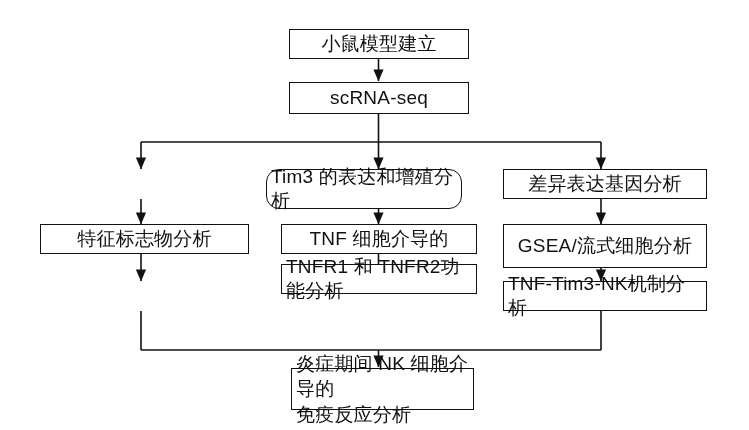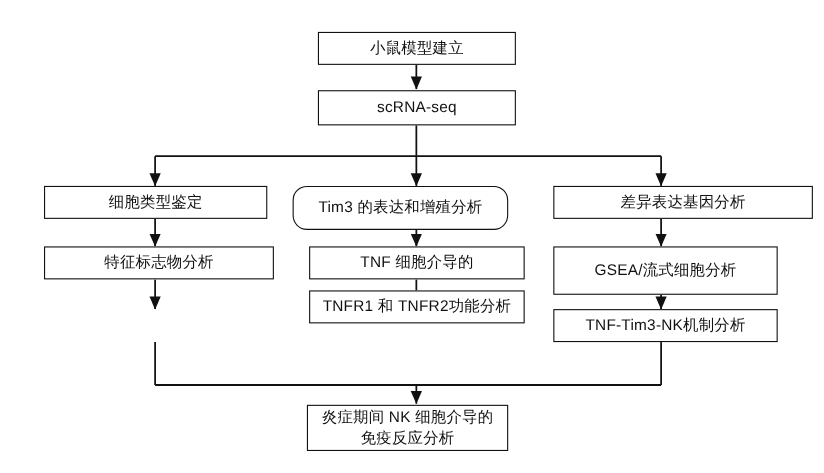--- a/index.html
+++ b/index.html
@@ -23,22 +23,21 @@
   }
   .node {
     position: absolute;
     box-sizing: border-box;
     border: 1.6px solid #111111;
     background: #ffffff;
     color: #111111;
     display: flex;
     align-items: center;
     justify-content: center;
-    text-align: center;
-    font-size: 14px;
+    font-size: 19px;
     line-height: 1.25;
     letter-spacing: 0.2px;
     padding: 2px 4px;
     white-space: pre-line;
     z-index: 2;
   }
   .node.two-line {
     line-height: 1.35;
   }
   svg.edges {
@@ -85,33 +84,32 @@
       <line x1="601" y1="311" x2="601" y2="350"></line>
       <line x1="141" y1="350" x2="601" y2="350"></line>
       <line x1="378.5" y1="350" x2="378.5" y2="367" marker-end="url(#arrowhead)"></line>
     </g>
   </svg>
 
   <div class="node" style="left:289px; top:29px; width:180px; height:30px;">小鼠模型建立</div>
 
   <div class="node" style="left:289px; top:82px; width:180px; height:32px;">scRNA-seq</div>
 
-  <div class="node" style="left:40px; top:169px; width:203px; height:30px;">细胞类型鉴定</div>
 
   <div class="node" style="left:40px; top:224px; width:209px; height:30px;">特征标志物分析</div>
 
 
   <div class="node" style="left:266px; top:169px; width:196px; height:40px;border-radius:13px;">Tim3 的表达和增殖分析</div>
 
   <div class="node" style="left:281px; top:224px; width:196px; height:30px;">TNF 细胞介导的</div>
 
   <div class="node" style="left:281px; top:264px; width:196px; height:30px;">TNFR1 和 TNFR2功能分析</div>
 
-  <div class="node" style="left:503px; top:169px; width:236px; height:30px;">差异表达基因分析</div>
+  <div class="node" style="left:503px; top:169px; width:204px; height:30px;">差异表达基因分析</div>
 
   <div class="node" style="left:503px; top:224px; width:204px; height:44px;">GSEA/流式细胞分析</div>
 
   <div class="node" style="left:503px; top:281px; width:204px; height:30px;">TNF-Tim3-NK机制分析</div>
 
-  <div class="node two-line" style="left:279px; top:368px; width:183px; height:42px;">炎症期间 NK 细胞介导的
+  <div class="node two-line" style="left:291px; top:368px; width:183px; height:42px;">炎症期间 NK 细胞介导的
 免疫反应分析</div>
 
 </div>
 
 </body></html>

